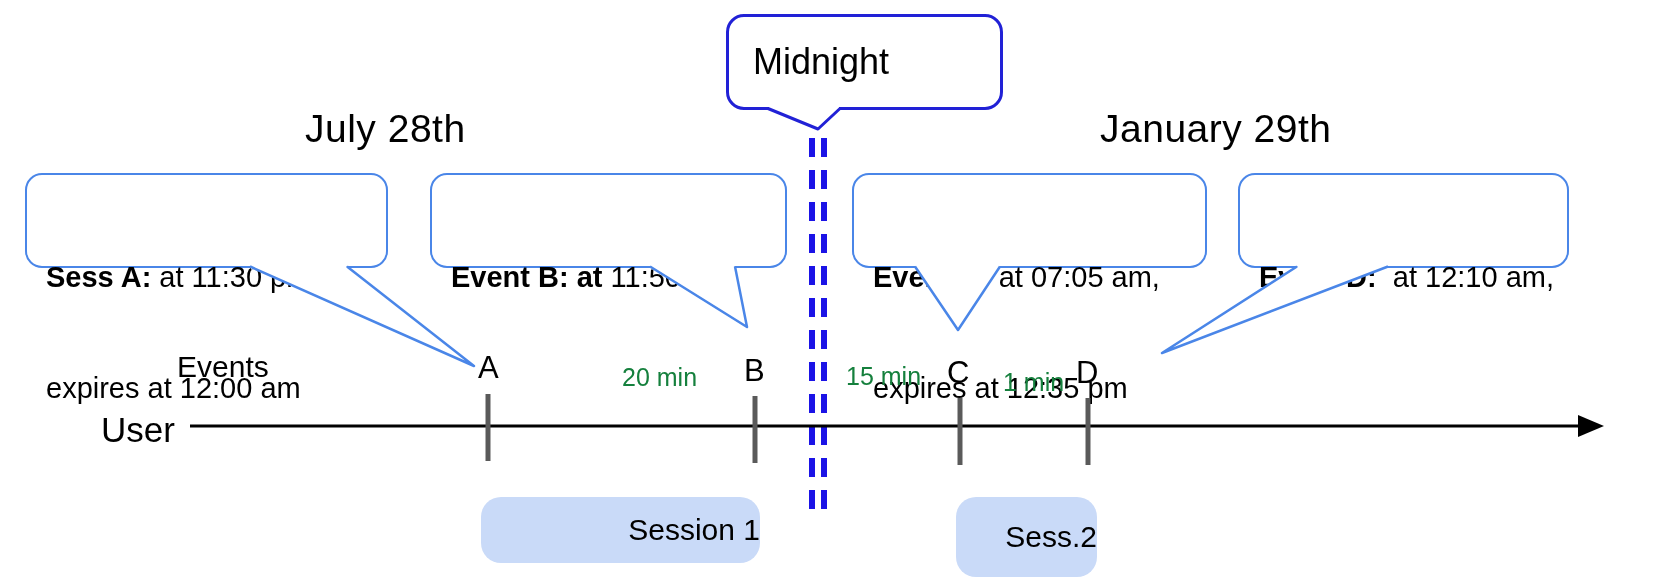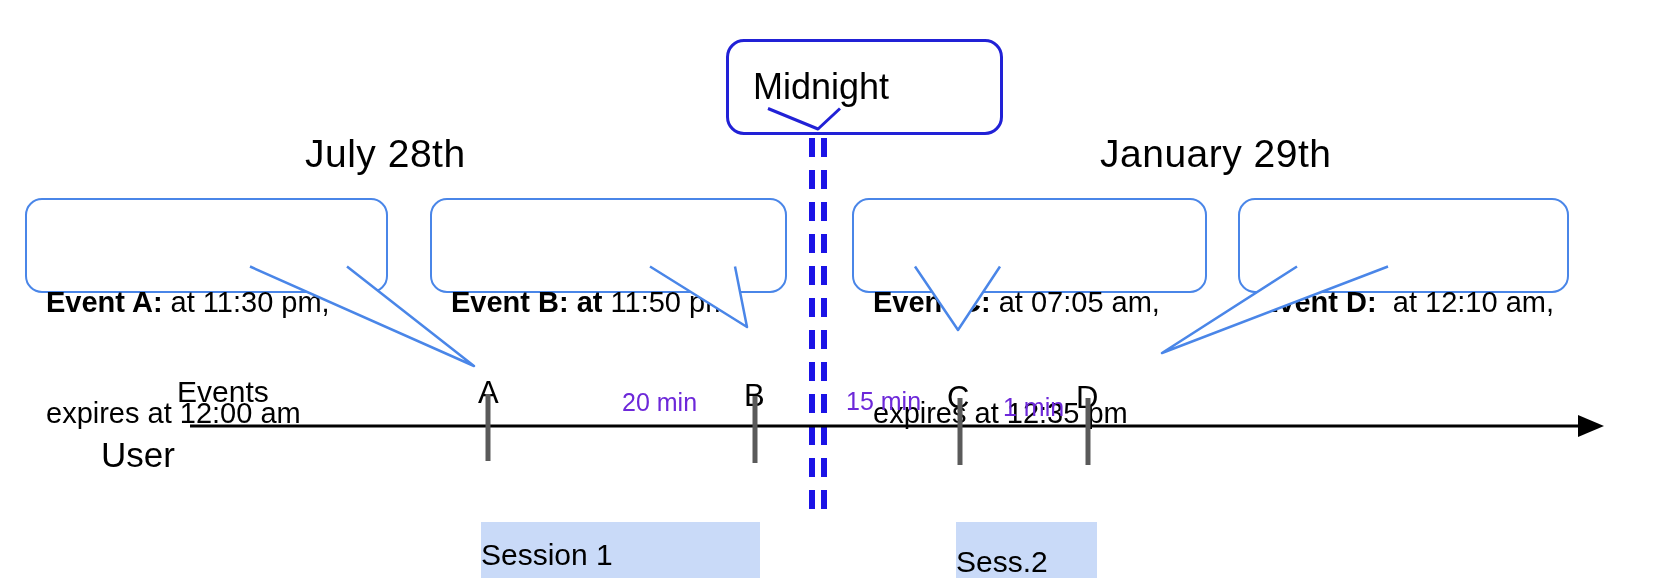--- a/index.html
+++ b/index.html
@@ -1,20 +1,20 @@
 <!DOCTYPE html>
 <html style="--callout_border: #4a86e8; --midnight_border: #2121d6; --dash_blue: #1b13e6; --session_fill: #c9daf8; --tick_gray: #5a5a5a; --axis_black: #000000;"><head>
 <meta charset="utf-8">
 <style>
   html,body{margin:0;padding:0;background:#fff;}
   .canvas{
     position:relative;width:1668px;height:578px;background:#fff;overflow:hidden;
     font-family:"Liberation Sans","DejaVu Sans",sans-serif;color:#000;
   }
-  .abs{position:absolute;margin-top:25px;}
+  .abs{position:absolute;}
   .date-title{font-size:39px;letter-spacing:0.5px;white-space:pre;}
   .midnight-bubble{
     left:726px;top:14px;width:277px;height:96px;box-sizing:border-box;
     background:#fff;border:3px solid var(--midnight_border);border-radius:18px;
     display:flex;align-items:center;padding-left:24px;font-size:36px;
   }
   .bubble{
     box-sizing:border-box;background:#fff;
     border:2.5px solid var(--callout_border);border-radius:17px;
     padding:10px 8px 0 19px;font-size:29px;line-height:37px;white-space:pre;
@@ -22,24 +22,24 @@
   .bubble b{font-weight:bold;}
   .overlay{position:absolute;left:0;top:0;pointer-events:none;}
   .dash{stroke:var(--dash_blue);stroke-width:6;stroke-dasharray:19 13;fill:none;}
   .tick{stroke:var(--tick_gray);stroke-width:5;}
   .tail{fill:#fff;stroke:var(--callout_border);stroke-width:2.5;stroke-linejoin:round;}
   .tailmask{fill:#fff;stroke:none;}
   .mtail{fill:#fff;stroke:var(--midnight_border);stroke-width:3;stroke-linejoin:round;}
   .axis-label-user{font-size:35px;}
   .axis-label-events{font-size:30px;}
   .tick-label{font-size:31px;}
-  .gap-label{font-size:25px;color:#6d28d9;}
+  .gap-label{font-size:25px;color:#15803d;}
   .session{
-    background:var(--session_fill);display:flex;align-items:center;justify-content:flex-start;
-    font-size:30px;box-sizing:border-box;
+    background:var(--session_fill);display:flex;align-items:center;justify-content:flex-end;
+    font-size:30px;box-sizing:border-box;border-radius:20px;
   }
 </style>
 </head>
 <body>
 
 <div class="canvas">
 
   <div class="abs date-title" style="left:305px;top:107px;">July 28th</div>
   <div class="abs date-title" style="left:1100px;top:107px;">January 29th</div>
 
@@ -48,21 +48,21 @@
   </div>
   <div class="abs session" style="left:956px;top:497px;width:141px;height:80px;">
     <span>Sess.2</span>
   </div>
 
   <div class="abs midnight-bubble">
     <span>Midnight</span>
   </div>
 
   <div class="abs bubble" style="left:25px;top:173px;width:363px;height:95px;">
-    <div><b>Event A:</b><span> at 11:30 pm,</span></div>
+    <div><b>Sess A:</b><span> at 11:30 pm,</span></div>
     <div>expires at 12:00 am</div>
   </div>
   <div class="abs bubble" style="left:430px;top:173px;width:357px;height:95px;">
     <div><b>Event B: at</b><span> 11:50 pm,</span></div>
   </div>
   <div class="abs bubble" style="left:852px;top:173px;width:355px;height:95px;">
     <div><b>Event C:</b><span> at 07:05 am,</span></div>
     <div>expires at 12:35 pm</div>
   </div>
   <div class="abs bubble" style="left:1238px;top:173px;width:331px;height:95px;">

